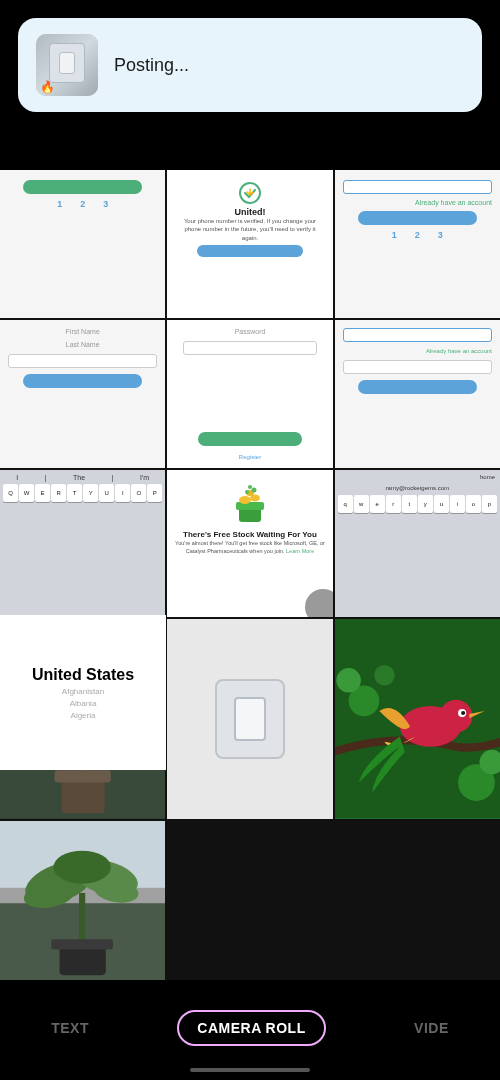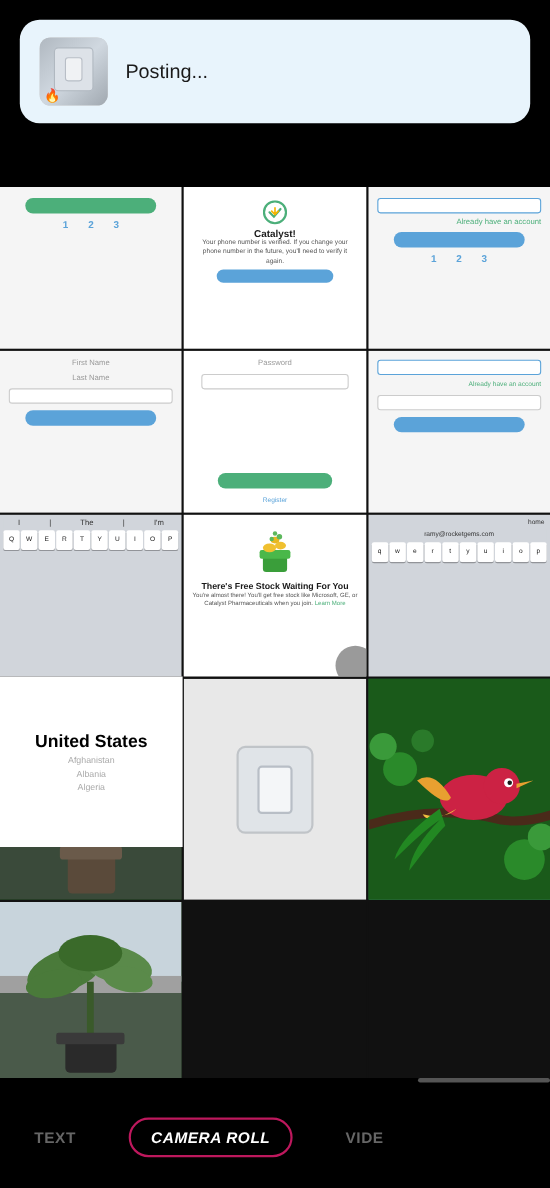--- a/index.html
+++ b/index.html
@@ -341,41 +341,40 @@
 
     
     .tab-bar {
       position: absolute;
       bottom: 0;
       left: 0;
       right: 0;
       height: 100px;
       background: #000;
       display: flex;
-      flex-direction: row;
+      flex-direction: column;
     }
     .tab-items {
       display: flex;
       justify-content: space-around;
       align-items: center;
       padding: 14px 0 6px;
       flex: 1;
     }
     .tab-item {
       display: flex;
       align-items: center;
       justify-content: center;
       padding: 6px 14px;
       cursor: pointer;
     }
     .tab-item.active {
-      border: 2px solid #be185d;
+      border: 2px solid #f0abfc;
       border-radius: 22px;
       padding: 8px 18px;
-      font-style: italic;
     }
     .tab-label {
       font-size: 14px;
       font-weight: 600;
       color: #fff;
       letter-spacing: 0.5px;
     }
     .tab-item:not(.active) .tab-label {
       color: #666;
     }
@@ -414,21 +413,21 @@
   </div>
 
   <div class="grid-cell cell-success">
 
     <svg class="success-check" viewBox="0 0 22 22">
       <circle cx="11" cy="11" r="10" fill="none" stroke="#4caf7a" stroke-width="2"></circle>
       <path d="M6 11 L10 15 L16 8" stroke="#4caf7a" stroke-width="2" fill="none" stroke-linecap="round"></path>
 
       <path d="M11 7 v6 M8 10 L11 13 L14 10" stroke="#f8b400" stroke-width="1.5" fill="none" stroke-linecap="round"></path>
     </svg>
-    <div class="success-title">Catalyst!</div>
+    <div class="success-title">United!</div>
     <div class="success-text">Your phone number is verified. If you change your phone number in the future, you'll need to verify it again.</div>
     <div class="continue-btn"></div>
   </div>
 
   <div class="grid-cell cell-signup-2">
     <div class="fake-input" style="border-color:#5ba3d9;"></div>
     <div style="font-size:7px;color:#4caf7a;text-align:right;">Already have an account</div>
     <div class="fake-button"></div>
     <div class="step-dots">
       <span>1</span>

